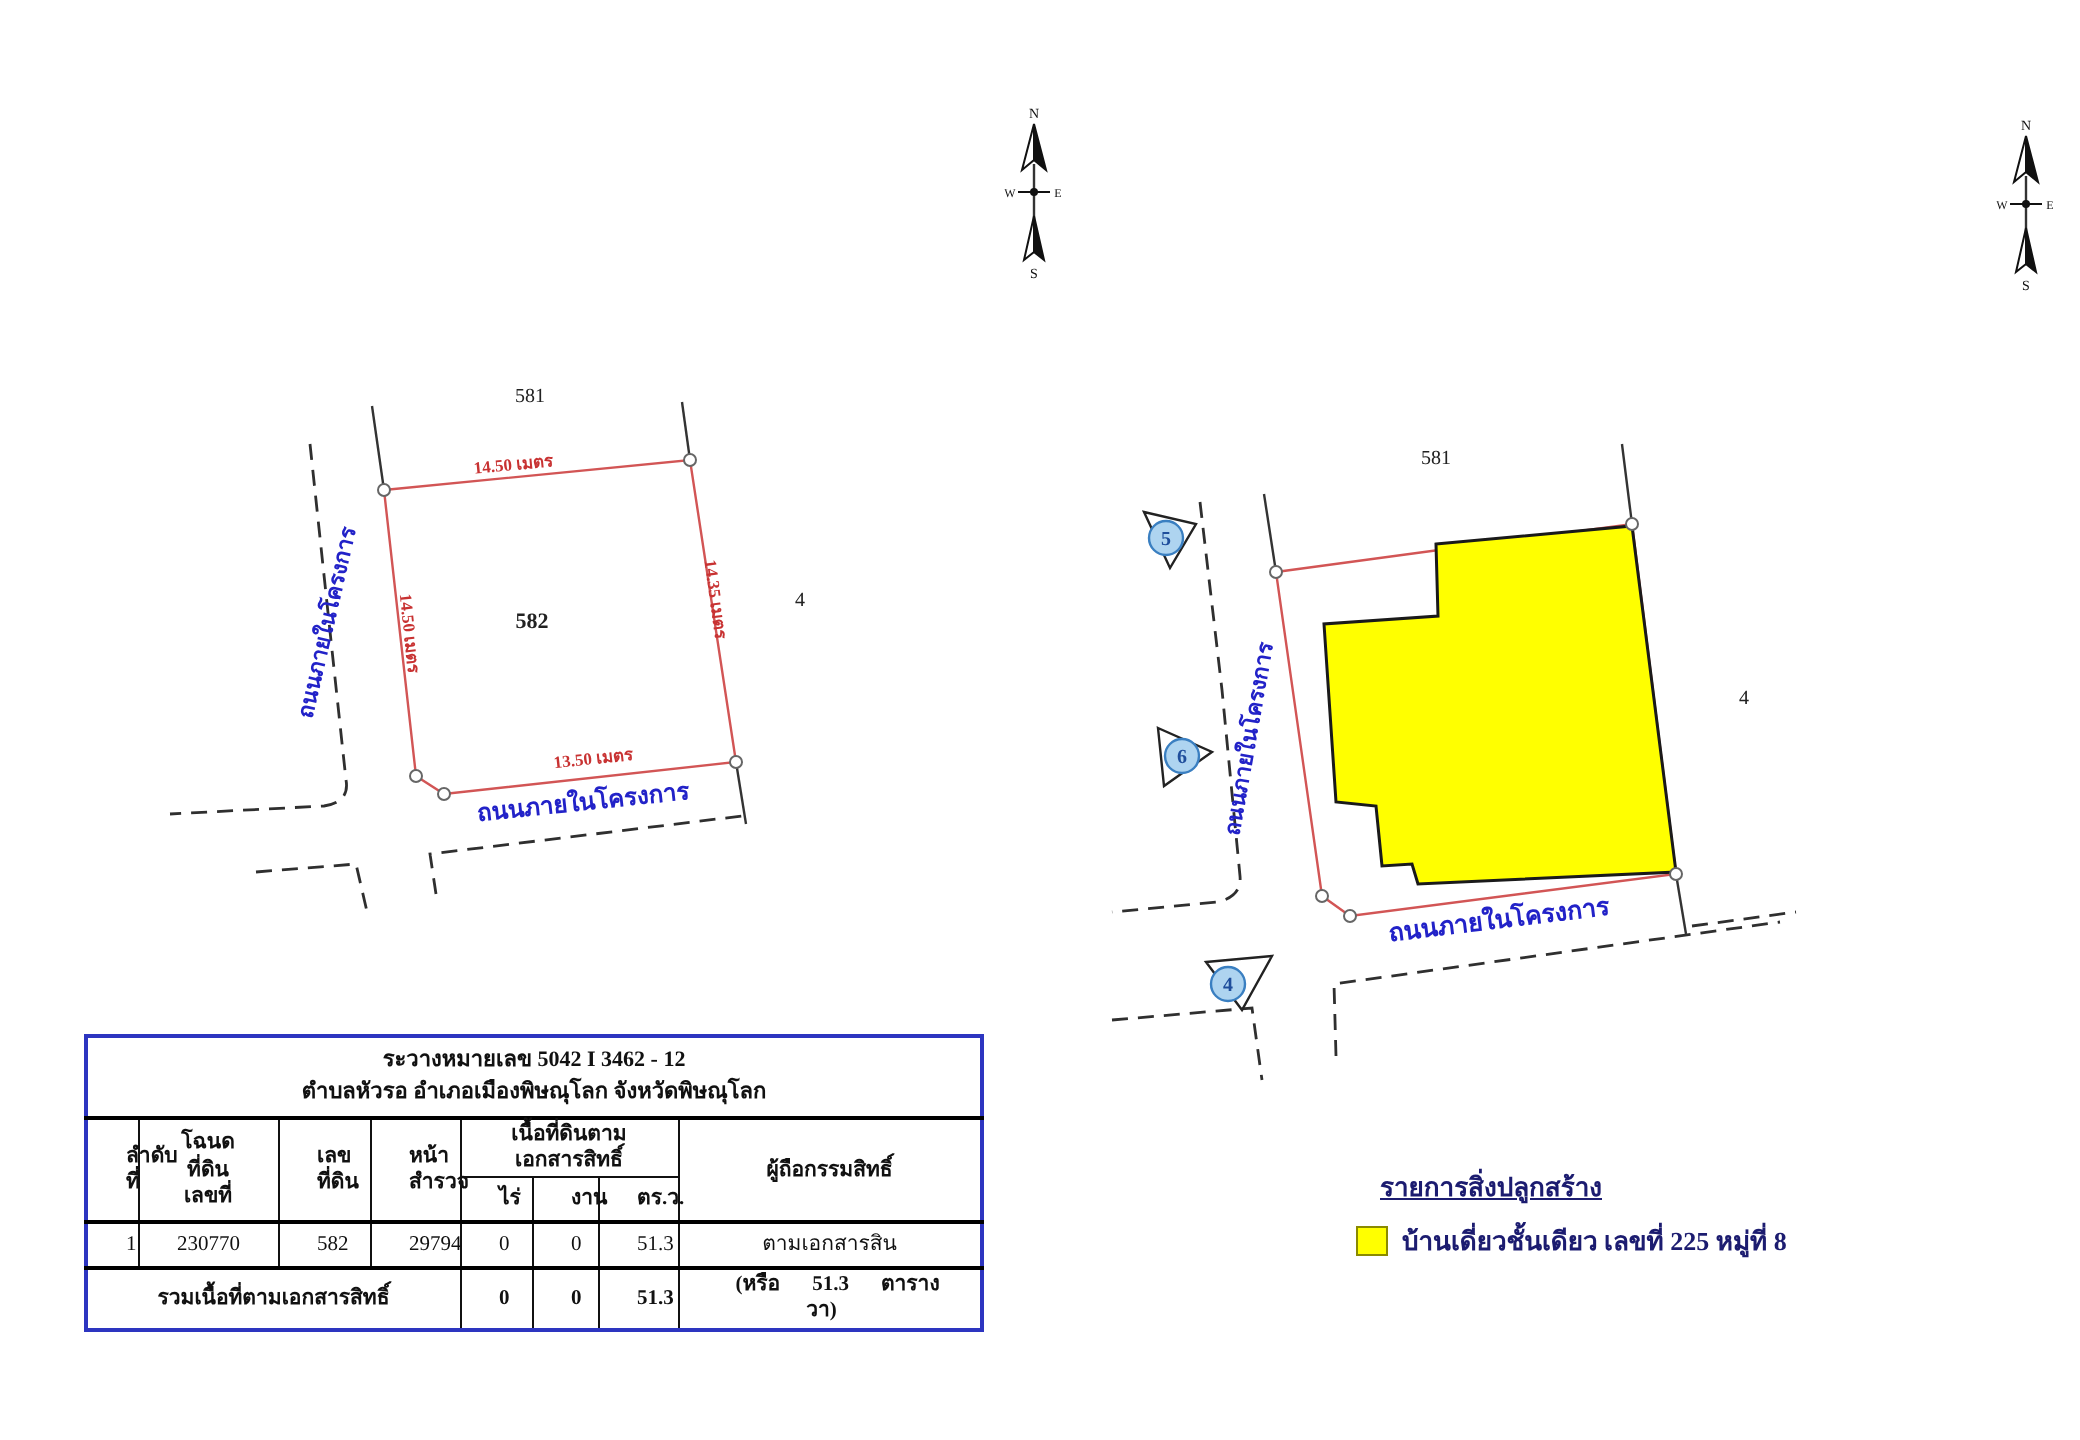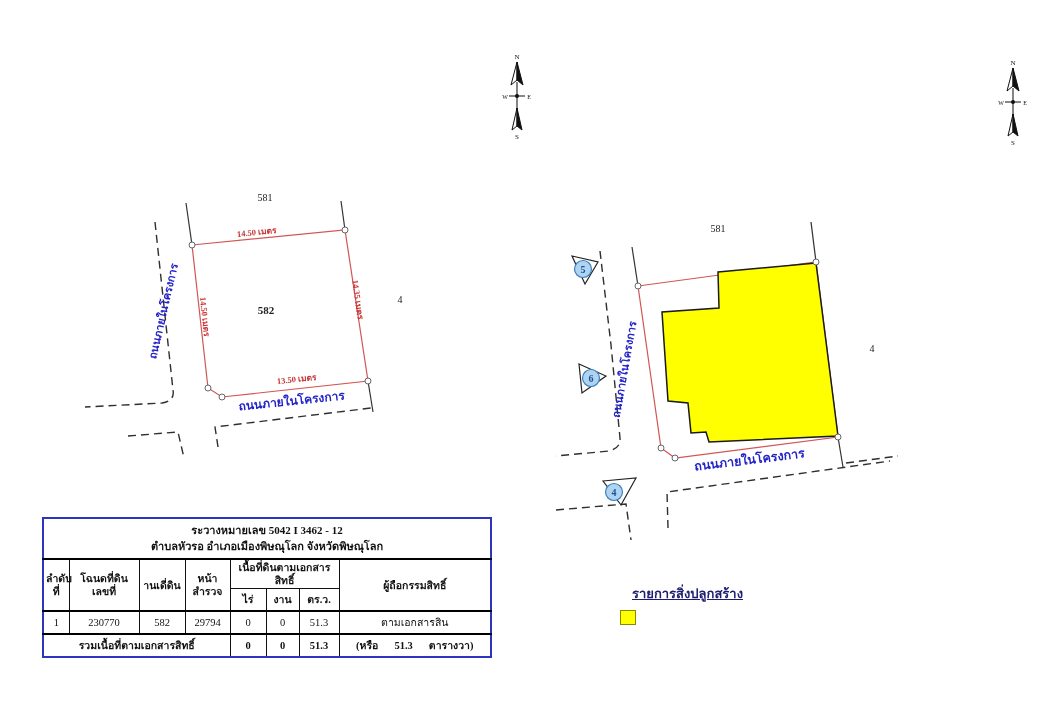--- a/index.html
+++ b/index.html
@@ -23,34 +23,34 @@
   .photo-circle{fill:#aed4f0;stroke:#3a7fc1;stroke-width:1.2;}
   .photo-num{fill:#1f4e9c;font-size:10px;font-weight:bold;text-anchor:middle;}
   .compass-label{fill:#111;font-size:7px;text-anchor:middle;font-family:"Liberation Serif",serif;}
 
   
   .tbl-wrap{position:absolute;left:42px;top:517px;}
   table.tbl{border-collapse:collapse;background:#fff;border:2px solid #2d35c0;table-layout:fixed;width:448px;}
   table.tbl td, table.tbl th{
     border:1px solid #111;
     font-size:10.5px;line-height:1.25;color:#111;
-    text-align:center;vertical-align:middle;padding:1px 2px;
+    text-align:center;vertical-align:middle;padding:1px 19px;
     font-family:"Liberation Serif","DejaVu Serif",serif;
   }
   .tbl .title-cell{border-bottom:2px solid #000;font-weight:bold;font-size:11px;height:37px;}
   .tbl .title-cell div{padding:1px 0;}
   .tbl th{font-weight:bold;}
   .tbl .hdr-top th{height:19px;margin-top:28px;}
   .tbl .hdr-sub th{height:19px;}
   .tbl .data-row td{height:19px;font-weight:normal;border-top:2px solid #000;}
   .tbl .foot-row td{height:19px;font-weight:bold;border-top:2px solid #000;margin-top:19px;}
   .tbl .note-cell span{margin:0 8px;}
 
   
-  .legend{position:absolute;left:620px;top:583px;color:#1c1c70;font-weight:bold;font-size:13px;}
+  .legend{position:absolute;left:678px;top:583px;color:#1c1c70;font-weight:bold;font-size:13px;}
   .legend .heading{margin-left:12px;text-decoration:underline;margin-bottom:6px;}
   .legend .item{display:flex;align-items:center;margin-bottom:6px;}
   .legend .swatch{
     display:inline-block;width:14px;height:13px;margin-right:7px;
     border:1.5px solid #8a8a00;background:#ffff00;
   }
   .legend .photo-icon{margin-right:6px;}
 </style>
 </head>
 <body>
@@ -181,21 +181,21 @@
       </tr>
       <tr class="hdr-top">
         <th rowspan="2">
           <span>ลำดับ</span><br>
           <span>ที่</span>
         </th>
         <th rowspan="2">
           <span>โฉนดที่ดิน</span><br>
           <span>เลขที่</span>
         </th>
-        <th rowspan="2">านเดี่ดิน</th>
+        <th rowspan="2">เลขที่ดิน</th>
         <th rowspan="2">หน้าสำรวจ</th>
         <th colspan="3">เนื้อที่ดินตามเอกสารสิทธิ์</th>
         <th rowspan="2">ผู้ถือกรรมสิทธิ์</th>
       </tr>
       <tr class="hdr-sub">
         <th>ไร่</th>
         <th>งาน</th>
         <th>ตร.ว.</th>
       </tr>
       <tr class="data-row">
@@ -218,14 +218,15 @@
         </td>
       </tr>
     </tbody>
   </table>
 </div>
 
 <div class="legend">
   <div class="heading">รายการสิ่งปลูกสร้าง</div>
   <div class="item">
     <span class="swatch" style="background: rgb(255, 255, 0);"></span>
+    <span>บ้านเดี่ยวชั้นเดียว เลขที่ 225 หมู่ที่ 8</span>
   </div>
 </div>
 
 </body></html>

